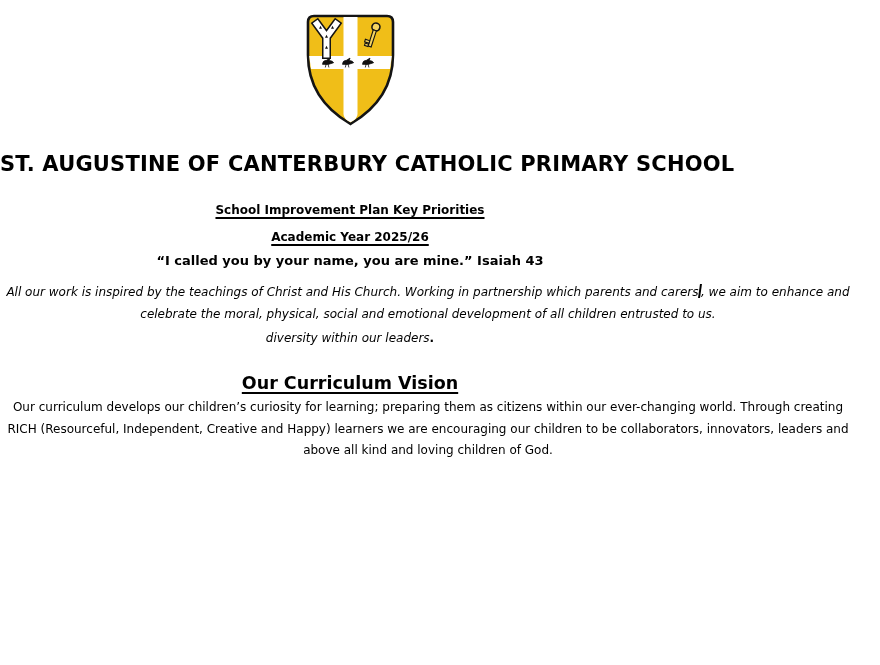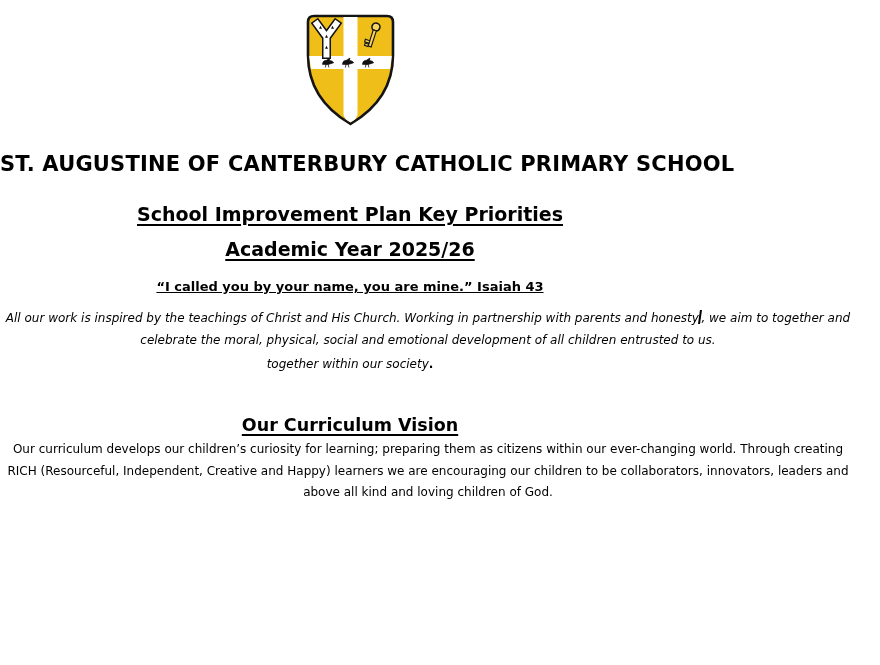--- a/index.html
+++ b/index.html
@@ -28,32 +28,31 @@
   }
   .doc-title {
     margin-top: 25px;
     font-size: 21px;
     font-weight: 700;
     letter-spacing: 0.2px;
     white-space: nowrap;
   }
   .h-small {
     margin-top: 27px;
-    font-size: 19px;
+    font-size: 12px;
     font-weight: 700;
     text-decoration: underline;
     text-decoration-thickness: 1.5px;
     text-underline-offset: 3px;
   }
   .h-small + .h-small { margin-top: 13px; text-align: center; }
   .quote-line {
-    margin-top: 19px;
+    margin-top: 9px;
     font-size: 13px;
     font-weight: 700;
-    text-decoration: underline;
   }
   .body-par {
     width: 856px;
     margin: 14px auto 0 auto;
     font-size: 12px;
     line-height: 1.8;
   }
   .italic { font-style: italic; }
   .orphan-line {
     margin-top: 6px;
@@ -71,21 +70,21 @@
     margin: 0 0.5px;
   }
   .vision-statement {
     margin-top: 26px;
     font-size: 12.5px;
     font-weight: 700;
     white-space: nowrap;
     word-spacing: 3.5px;
   }
   .curriculum-heading {
-    margin-top: 44px;
+    margin-top: 28px;
     font-size: 17.5px;
     font-weight: 700;
     text-decoration: underline;
     text-decoration-thickness: 2px;
     text-underline-offset: 3px;
   }
   .curriculum-body {
     width: 856px;
     margin: 4px auto 4px auto;
     font-size: 12px;
@@ -135,22 +134,22 @@
     </svg>
   </div>
 
   <div class="doc-title">ST. AUGUSTINE OF CANTERBURY CATHOLIC PRIMARY SCHOOL</div>
 
   <div class="h-small">School Improvement Plan Key Priorities</div>
   <div class="h-small">Academic Year 2025/26</div>
   <div class="quote-line">“I called you by your name, you are mine.” Isaiah 43</div>
 
 
-  <p class="body-par italic"><span>All our work is inspired by the teachings of Christ and His Church. Working in partnership with parents and honesty</span><span class="caret"></span><span>, we aim to together and celebrate the moral, physical, social and emotional development of all children entrusted to us.</span></p>
+  <p class="body-par italic"><span>All our work is inspired by the teachings of Christ and His Church. Working in partnership which parents and carers</span><span class="caret"></span><span>, we aim to enhance and celebrate the moral, physical, social and emotional development of all children entrusted to us.</span></p>
 
 
-  <div class="orphan-line"><span>together within our society</span><span class="period">.</span></div>
+  <div class="orphan-line"><span>diversity within our leaders</span><span class="period">.</span></div>
 
 
   <div class="curriculum-heading">Our Curriculum Vision</div>
   <p class="curriculum-body">Our curriculum develops our children’s curiosity for learning; preparing them as citizens within our ever-changing world. Through creating RICH (Resourceful, Independent, Creative and Happy) learners we are encouraging our children to be collaborators, innovators, leaders and above all kind and loving children of God.</p>
 
 </div>
 
 </body></html>

